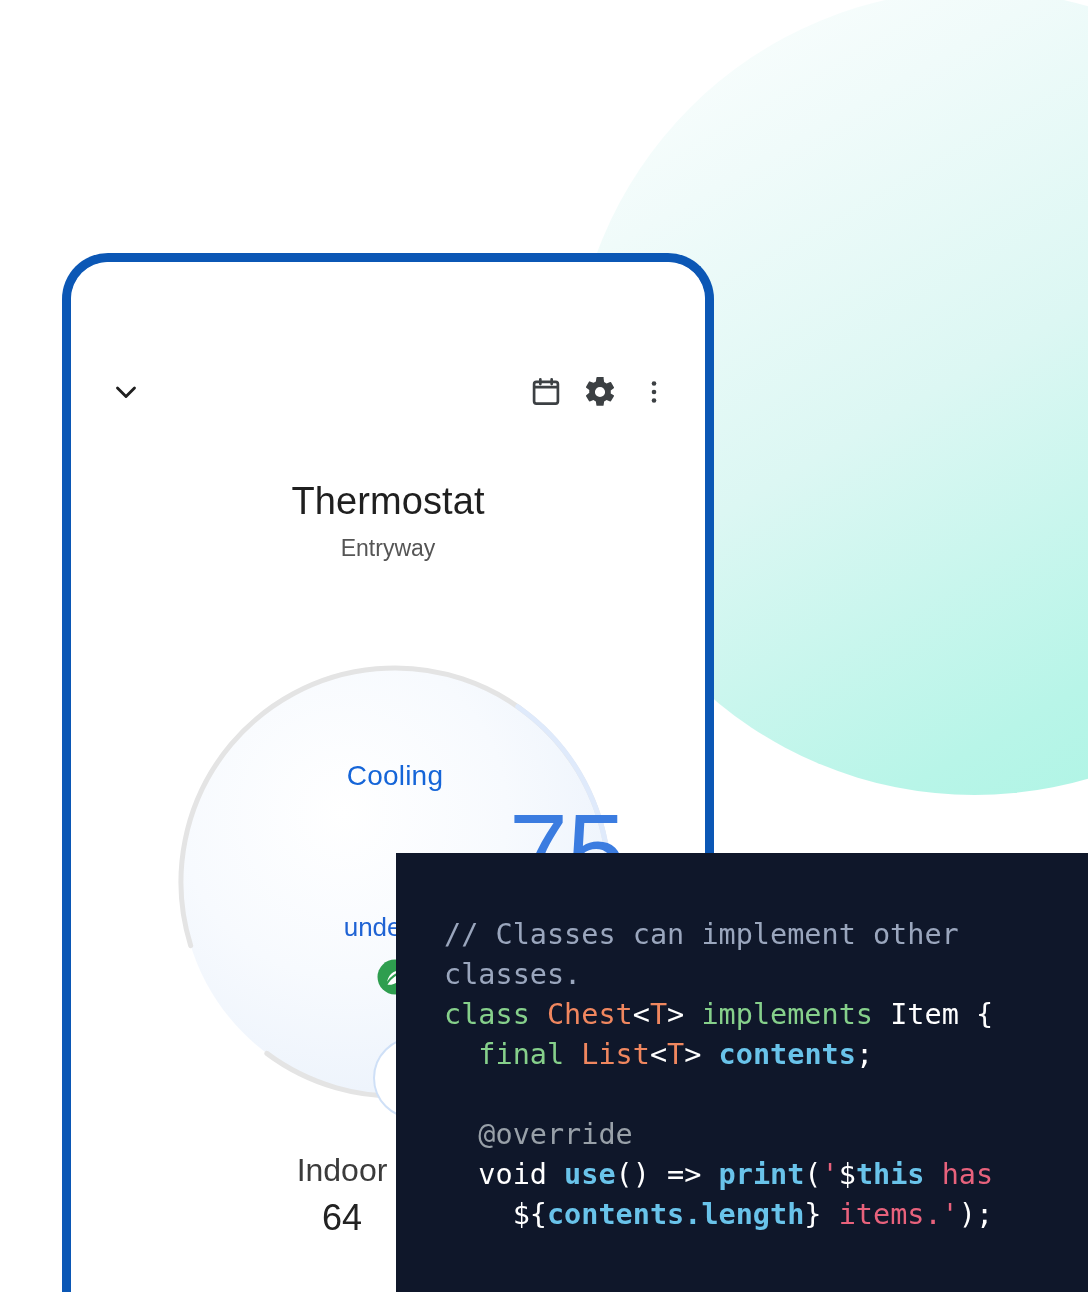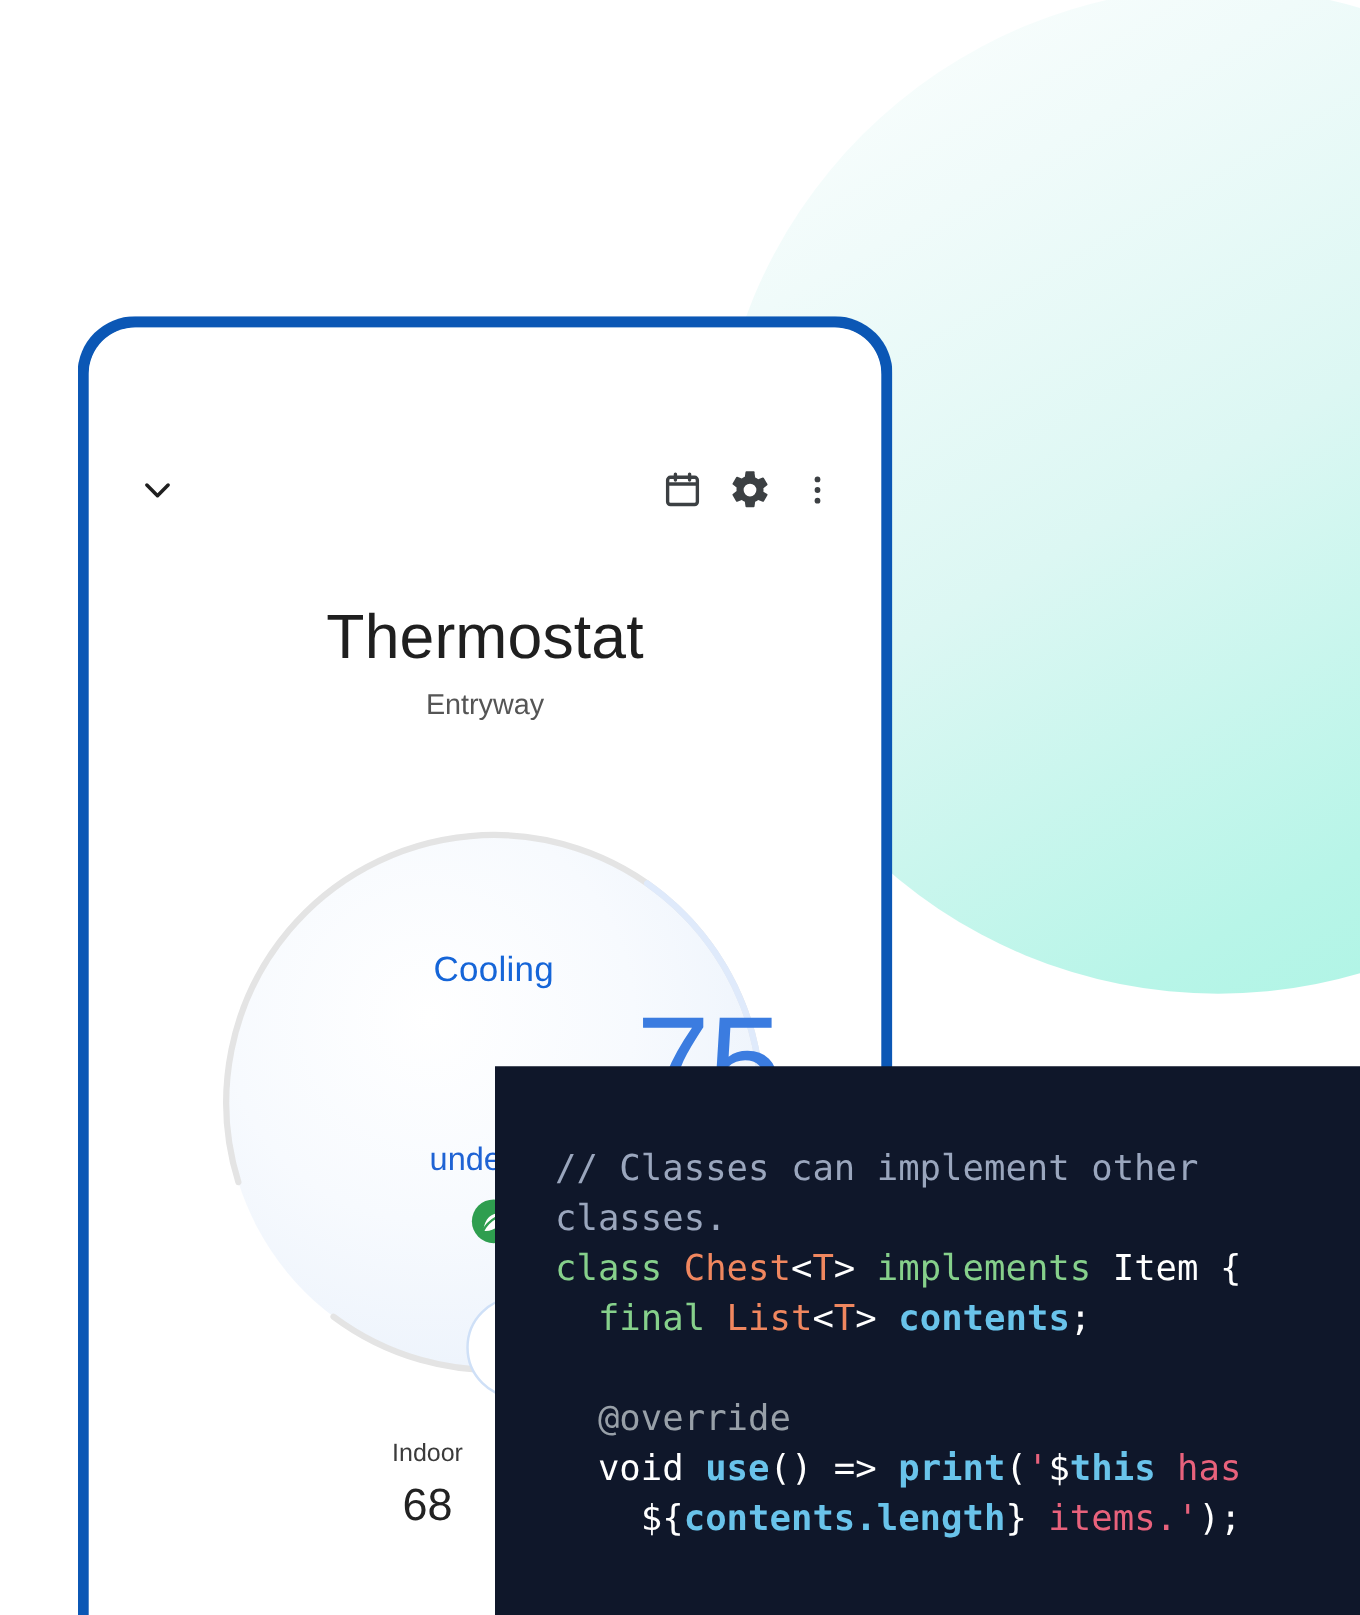--- a/index.html
+++ b/index.html
@@ -112,21 +112,21 @@
     cursor: pointer;
   }
 
   
   .titles {
     position: absolute;
     left: 0; right: 0; top: 218px;
     text-align: center;
   }
   .device-title {
-    font-size: 50px;
+    font-size: 38px;
     font-weight: 400;
     color: #1f1f1f;
     letter-spacing: 0.1px;
   }
   .device-room {
     margin-top: 12px;
     font-size: 23px;
     font-weight: 400;
     color: #555555;
   }
@@ -241,21 +241,21 @@
 
   
   .indoor {
     position: absolute;
     left: 156px;
     top: 890px;
     width: 230px;
     text-align: center;
   }
   .indoor-label {
-    font-size: 20px;
+    font-size: 32px;
     color: #3b3b3b;
     font-weight: 400;
   }
   .indoor-value {
     margin-top: 8px;
     font-size: 36px;
     color: #222222;
     font-weight: 400;
   }
 
@@ -357,21 +357,21 @@
         <span class="minus-bar"></span>
       </div>
 
       <div class="handle-stem"></div>
       <div class="dial-handle"></div>
       <div class="handle-dot"></div>
     </div>
 
     <div class="indoor">
       <div class="indoor-label">Indoor</div>
-      <div class="indoor-value">68</div>
+      <div class="indoor-value">64</div>
     </div>
 
   </div>
 </div>
 
 <div class="code-panel">
   <div class="code-block" id="code-block"><div class="code-line"><span class="c-comment">// Classes can implement other</span></div><div class="code-line"><span class="c-comment">classes.</span></div><div class="code-line"><span class="c-key">class </span><span class="c-type">Chest</span><span class="c-plain">&lt;</span><span class="c-type">T</span><span class="c-plain">&gt; </span><span class="c-key">implements </span><span class="c-plain">Item {</span></div><div class="code-line"><span class="c-key">  final </span><span class="c-type">List</span><span class="c-plain">&lt;</span><span class="c-type">T</span><span class="c-plain">&gt; </span><span class="c-ident">contents</span><span class="c-plain">;</span></div><div class="code-line">&nbsp;</div><div class="code-line"><span class="c-anno">  @override</span></div><div class="code-line"><span class="c-plain">  void </span><span class="c-ident">use</span><span class="c-plain">() </span><span class="c-plain">=&gt; </span><span class="c-ident">print</span><span class="c-plain">(</span><span class="c-str">'</span><span class="c-plain">$</span><span class="c-ident">this</span><span class="c-str"> has</span></div><div class="code-line"><span class="c-plain">    ${</span><span class="c-ident">contents.length</span><span class="c-plain">} </span><span class="c-str">items.'</span><span class="c-plain">);</span></div></div>
 </div>
 
 </body></html>

